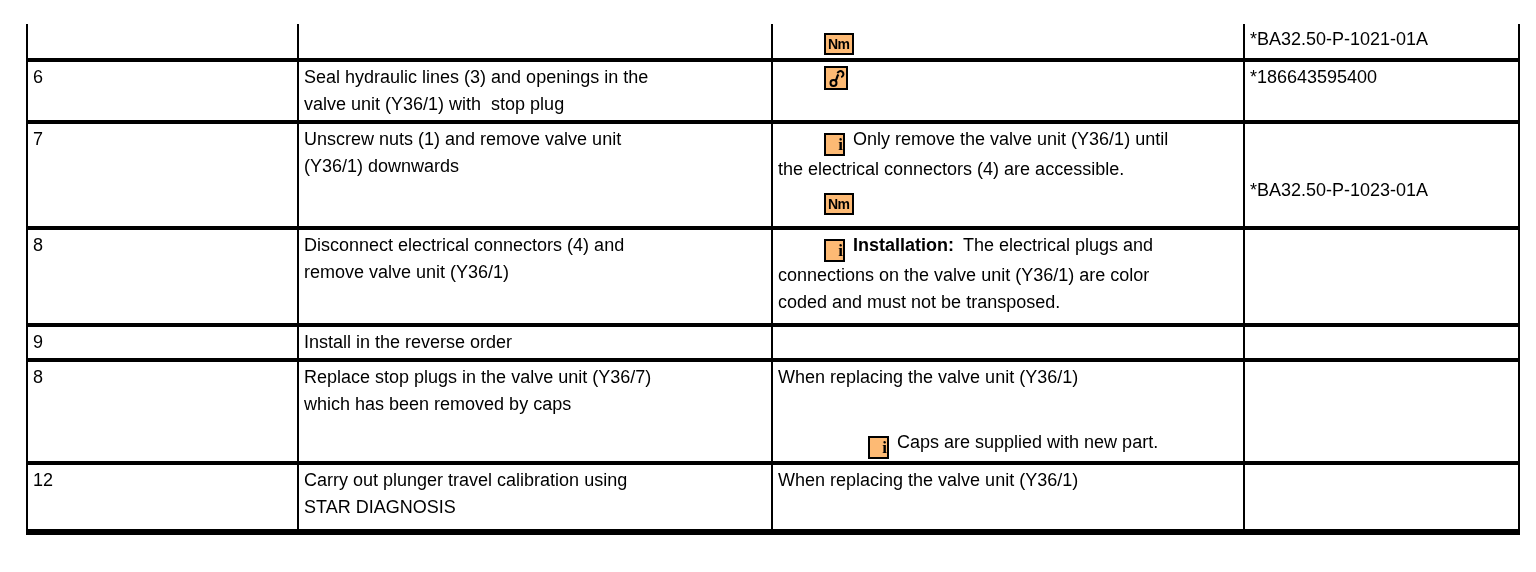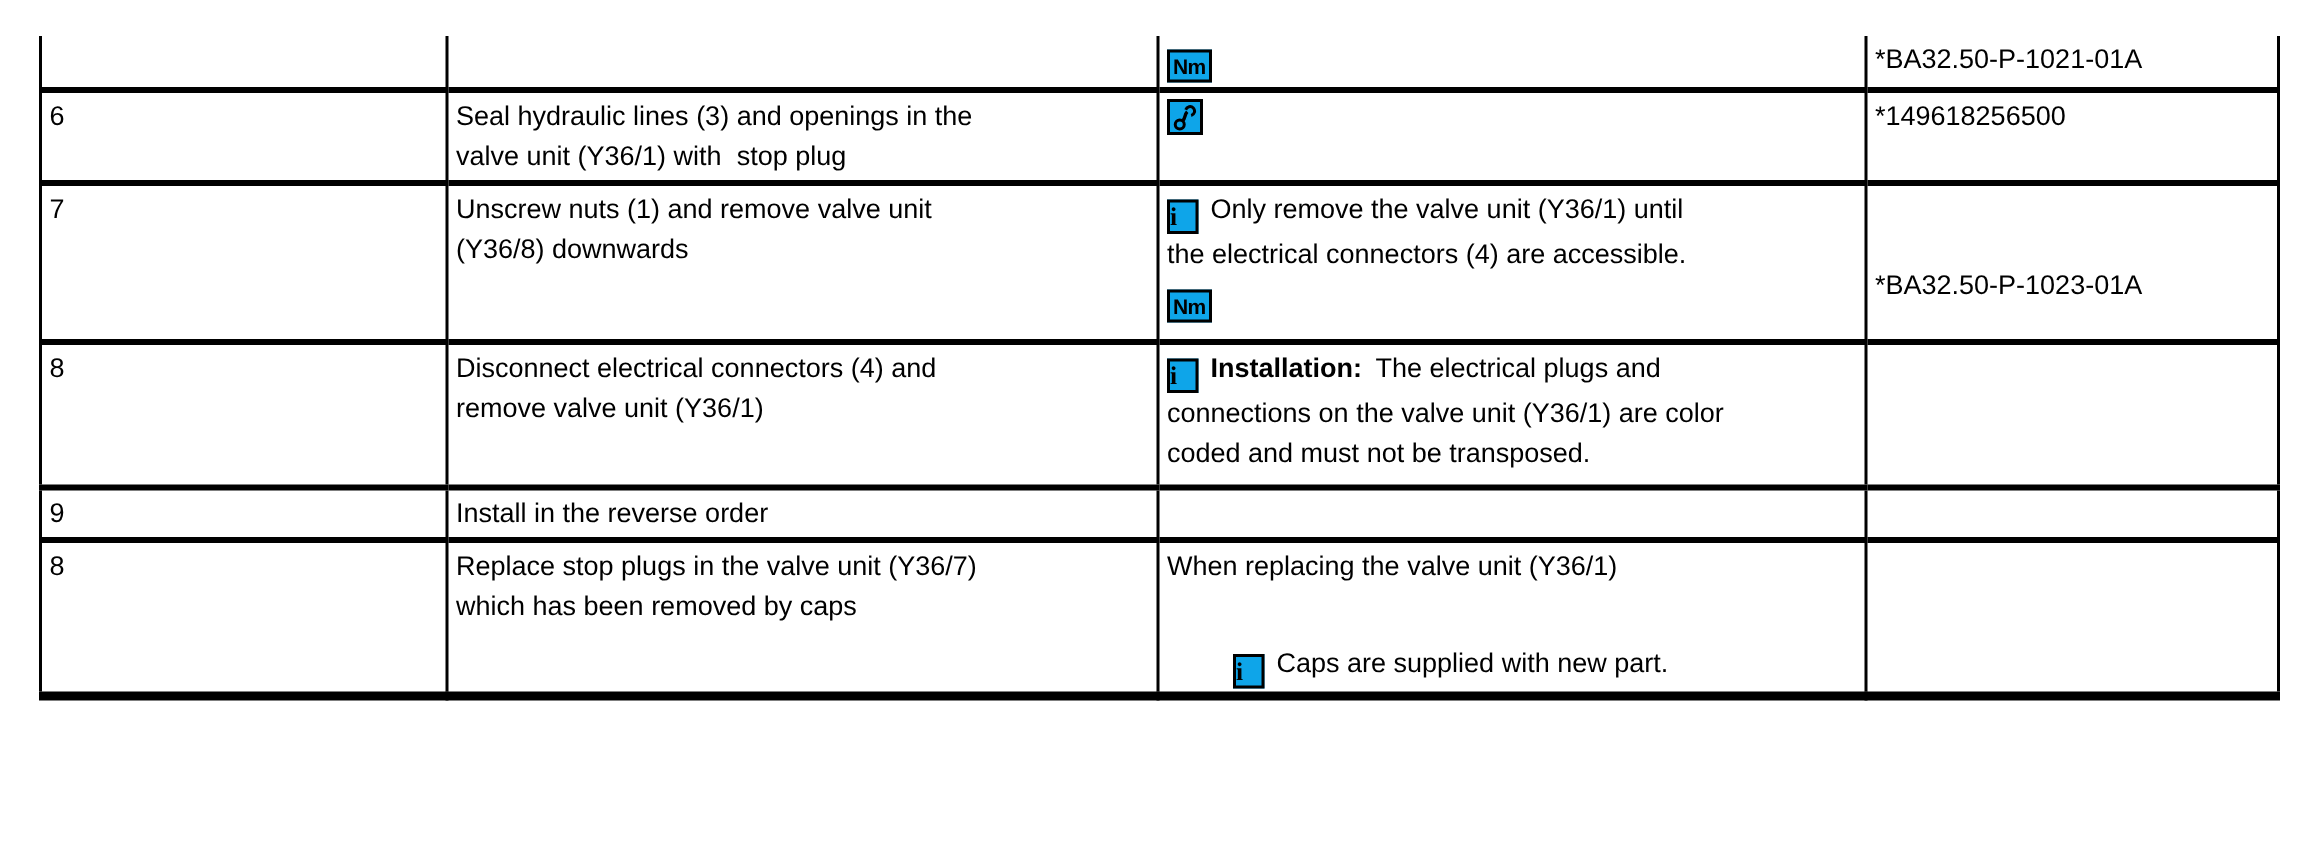--- a/index.html
+++ b/index.html
@@ -31,22 +31,23 @@
     overflow: hidden;
   }
   tr.partial td { border-top: none; }
   .txt { white-space: pre-wrap; }
   .bold-label { font-weight: bold; margin-right: 9px; white-space: pre-wrap; }
   .ref-bottom { vertical-align: bottom; padding-bottom: 22px; margin-left: 48px; }
   .icon-box {
     display: inline-block;
     box-sizing: border-box;
     border: 2px solid #000;
-    text-align: left;
-    background: #0ea5e9;
+    text-align: right;
+    background: #fdba74;
+    margin-left: 46px;
   }
   .info-box {
     width: 21px; height: 23px;
     font-family: "Liberation Serif", serif;
     font-weight: bold;
     font-size: 17px; line-height: 19px;
     vertical-align: -5px;
     margin-right: 8px;
   }
   .nm-box {
@@ -101,27 +102,27 @@
 valve unit (Y36/1) with  stop plug</span></td>
     <td>
       <span class="icon-box tool-box">
         <svg width="18" height="18" viewBox="0 0 18 18">
           <circle cx="5.5" cy="13" r="3" fill="none" stroke="#000" stroke-width="2"></circle>
           <path d="M7.5 10.5 C 9.5 8.5, 8.5 6.5, 10.5 4.5" fill="none" stroke="#000" stroke-width="2.2"></path>
           <path d="M9.5 3.2 a3 3 0 1 1 3.6 3.8" fill="none" stroke="#000" stroke-width="2"></path>
         </svg>
       </span>
     </td>
-    <td><span class="txt">*149618256500</span></td>
+    <td><span class="txt">*186643595400</span></td>
   </tr>
 
   <tr class="h106">
     <td><span class="txt">7</span></td>
     <td><span class="txt">Unscrew nuts (1) and remove valve unit
-(Y36/8) downwards</span></td>
+(Y36/1) downwards</span></td>
     <td>
       <div>
         <span class="icon-box info-box">i</span><span class="txt">Only remove the valve unit (Y36/1) until
 the electrical connectors (4) are accessible.</span>
       </div>
       <div class="icon-line">
         <span class="icon-box nm-box">Nm</span>
       </div>
     </td>
     <td class="ref-bottom"><span class="txt">*BA32.50-P-1023-01A</span></td>
@@ -157,14 +158,23 @@
         <span class="txt">When replacing the valve unit (Y36/1)</span>
       </div>
       <div class="gap-top">
         <span class="icon-box info-box">i</span><span class="txt">Caps are supplied with new part.</span>
       </div>
     </td>
     <td></td>
   </tr>
 
 
+  <tr class="h69">
+    <td><span class="txt">12</span></td>
+    <td><span class="txt">Carry out plunger travel calibration using
+STAR DIAGNOSIS</span></td>
+    <td>
+      <span class="txt">When replacing the valve unit (Y36/1)</span>
+    </td>
+    <td></td>
+  </tr>
 </tbody>
   </table>
 
 </body></html>

